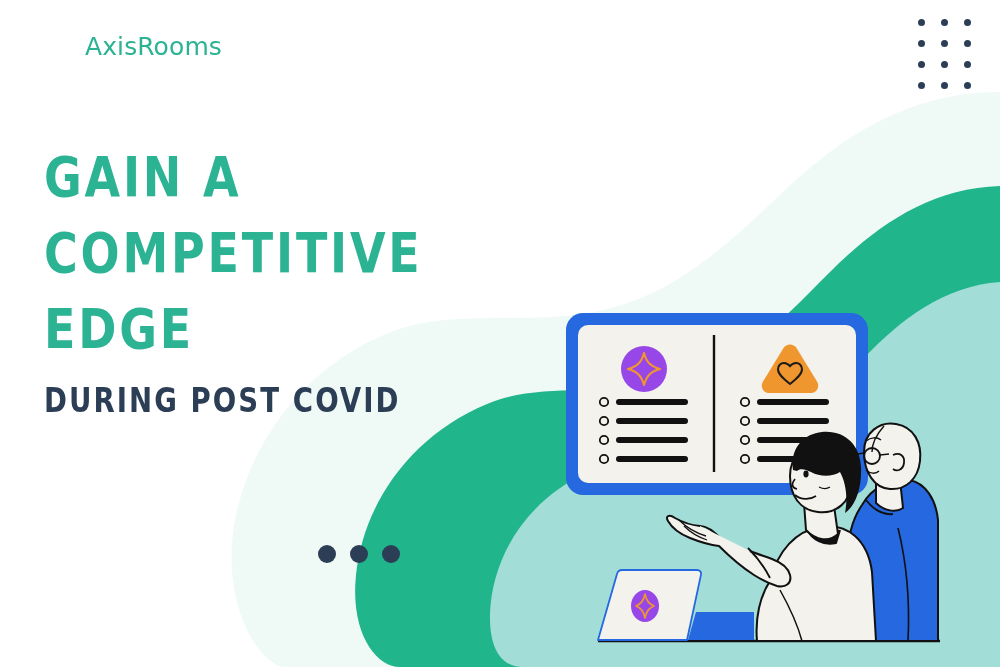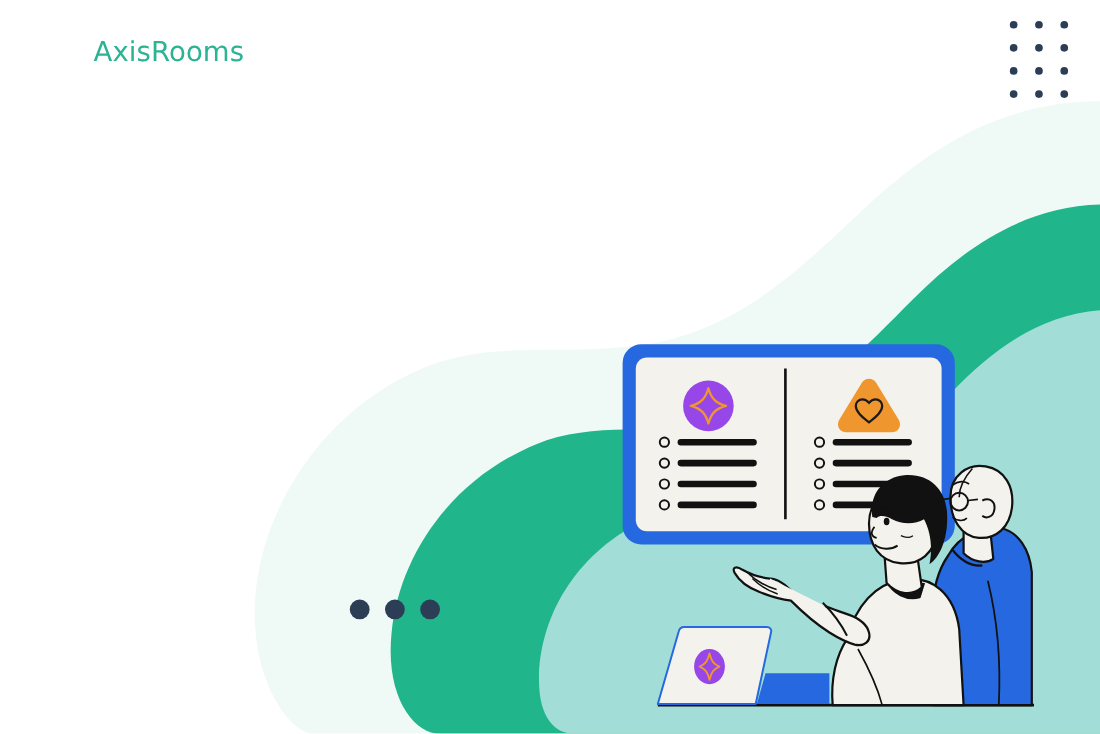--- a/index.html
+++ b/index.html
@@ -164,20 +164,26 @@
       <i></i>
       <i></i>
     <i></i>
       <i></i>
       <i></i>
     <i></i>
       <i></i>
       <i></i>
   </div>
 
+  <div class="headline">
+    <h1>Gain a
+Competitive
+Edge</h1>
+    <h2>During Post Covid</h2>
+  </div>
 
   <div class="dots-accent">
     <i></i>
     <i></i>
     <i></i>
   </div>
 
   <svg class="illustration" viewBox="0 0 1000 667" aria-hidden="true">
 
     <g>

